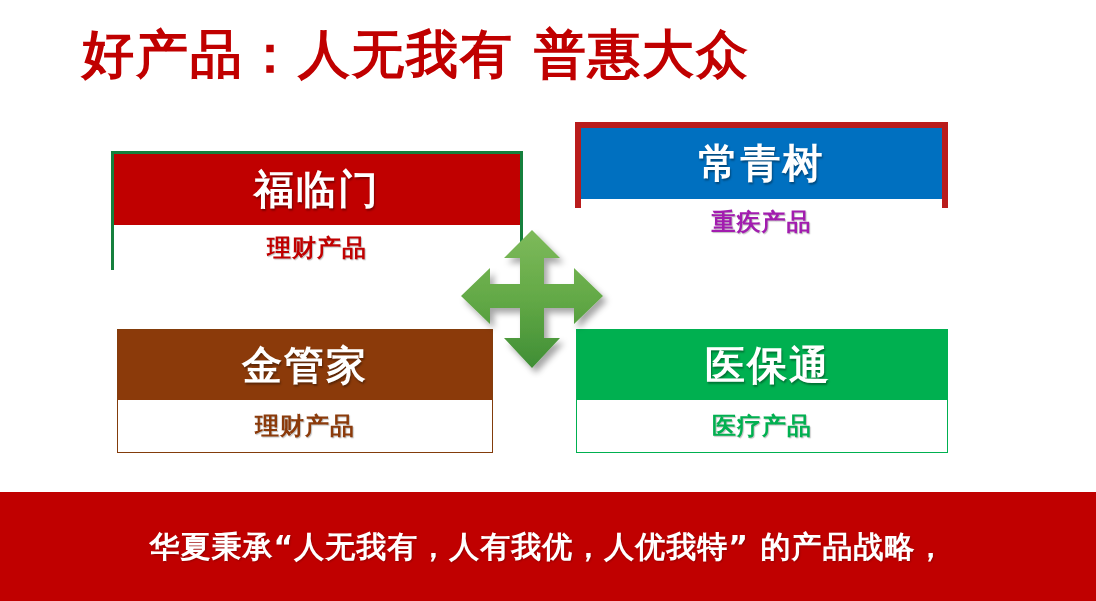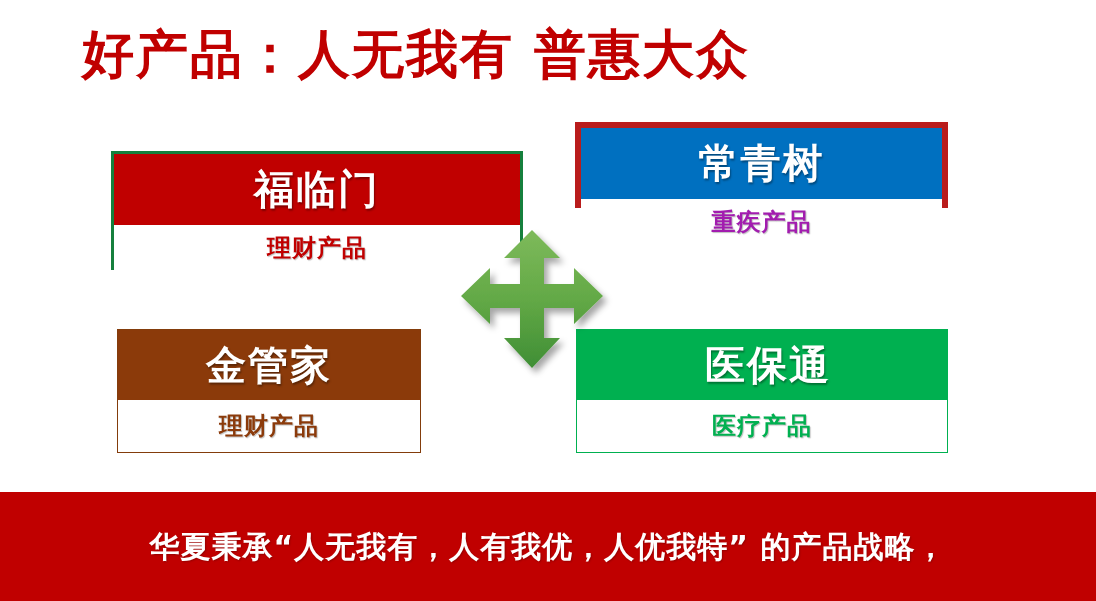--- a/index.html
+++ b/index.html
@@ -81,21 +81,21 @@
   
   #card-changqingshu {
     left: 575px; top: 122px; width: 373px; height: 86px;
     border: 6px solid #b91c1c;
   }
   #card-changqingshu .card-head { height: 71px; background: #0070C0; }
   #card-changqingshu .card-body { height: 46px; color: #a21caf; }
 
   
   #card-jinguanjia {
-    left: 117px; top: 329px; width: 304px; height: 124px;
+    left: 117px; top: 329px; width: 376px; height: 124px;
     border: 1px solid #833C0B;
   }
   #card-jinguanjia .card-head { height: 70px; background: #8B3A0A; }
   #card-jinguanjia .card-body { height: 52px; color: #8B3A0A; }
 
   
   #card-yibaotong {
     left: 576px; top: 329px; width: 372px; height: 124px;
     border: 1px solid #00B050;
   }

